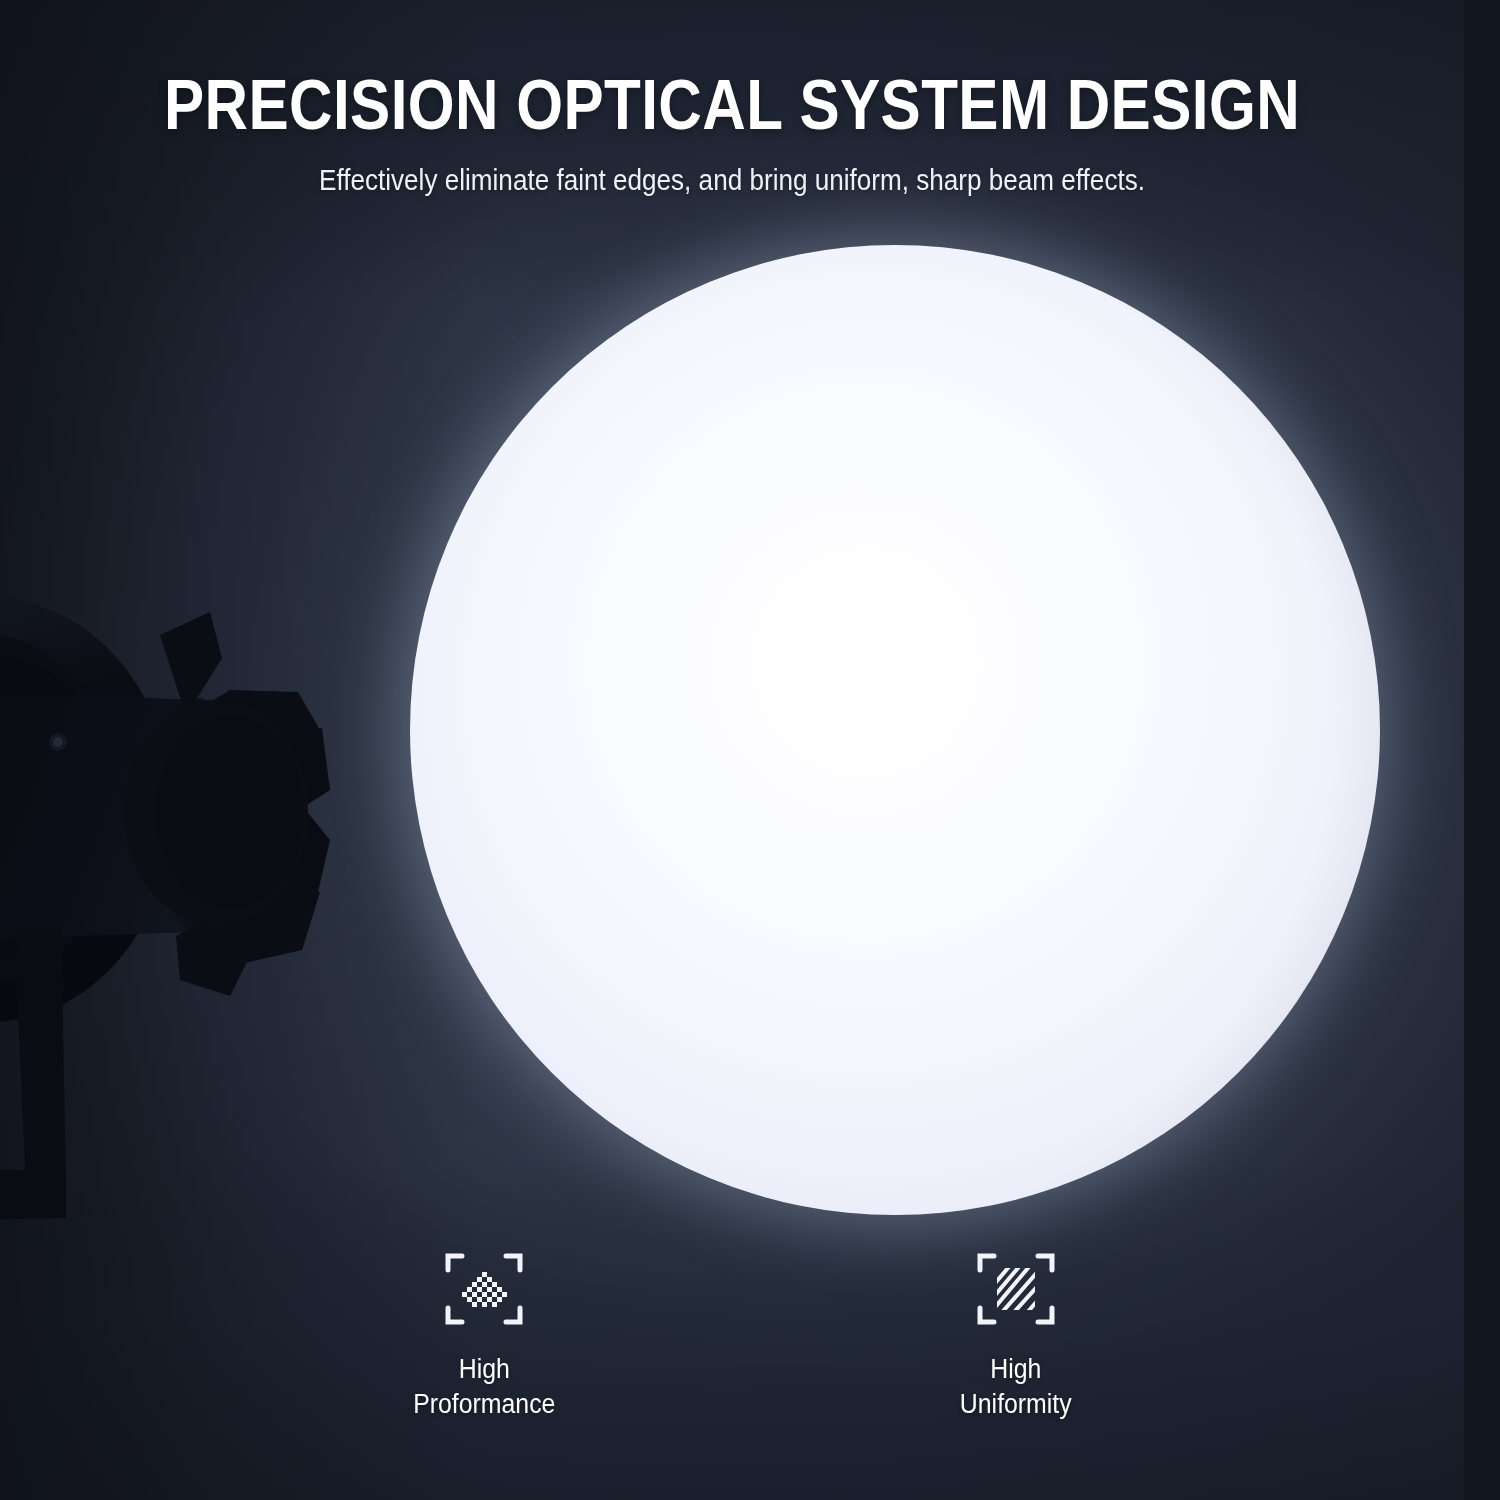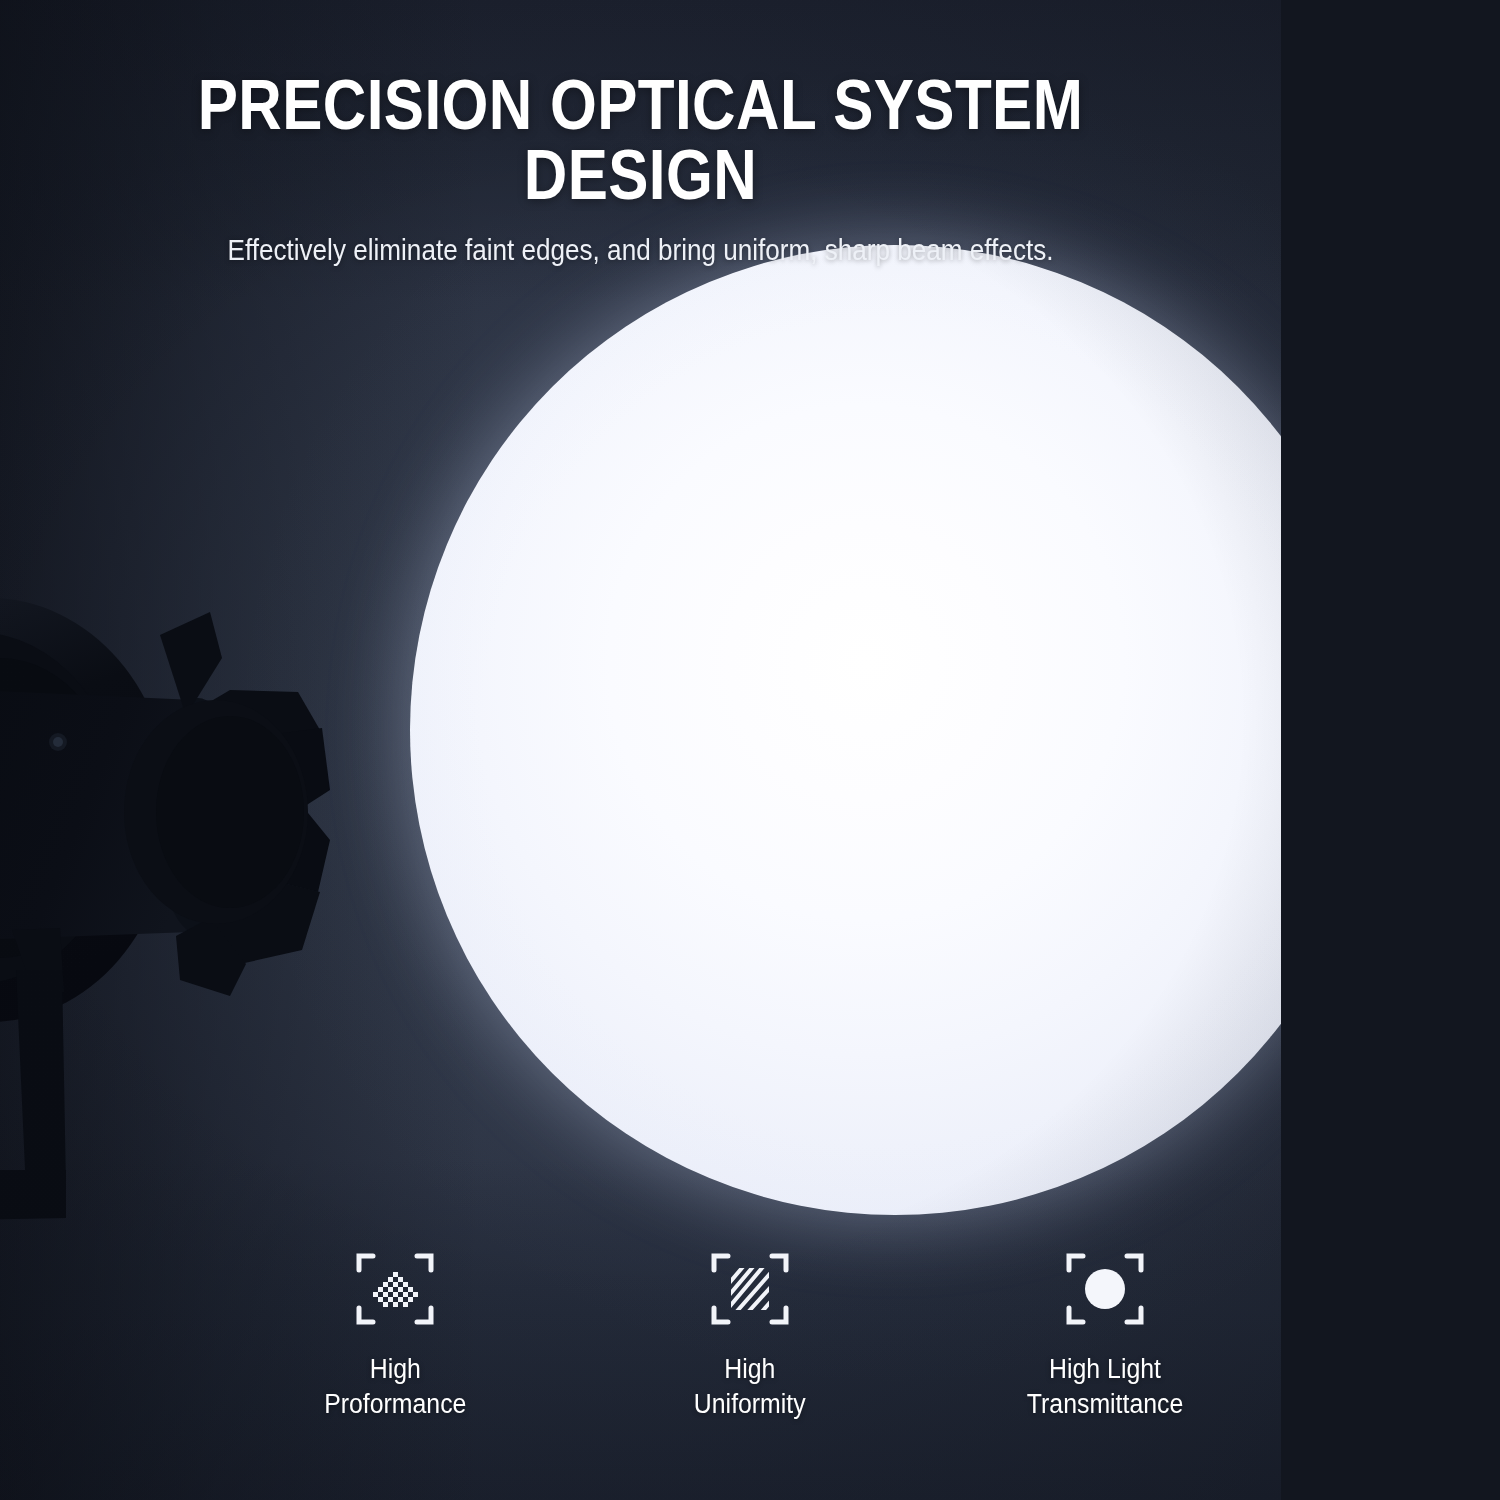--- a/index.html
+++ b/index.html
@@ -2,21 +2,21 @@
 <html><head>
 <meta charset="utf-8">
 <style>
   html, body {
     margin: 0;
     padding: 0;
     background: #12161f;
   }
   .stage {
     position: relative;
-    width: 1281px;
+    width: 1464px;
     height: 1500px;
     overflow: hidden;
     font-family: "Liberation Sans", sans-serif;
     background: #232938;
   }
 
   
   .bg-base {
     position: absolute;
     inset: 0;
@@ -308,31 +308,16 @@
             <line x1="32" y1="72" x2="68" y2="32"></line>
             <line x1="44" y1="74" x2="70" y2="44"></line>
             <line x1="54" y1="76" x2="72" y2="56"></line>
           </g>
         </svg>
       </div>
       <div class="feature-label">High
 Uniformity</div>
     </div>
 
-    <div class="feature">
-      <div class="icon-frame">
-        <svg viewBox="0 0 82 82" xmlns="http://www.w3.org/2000/svg" aria-hidden="true">
-          <g fill="none" stroke="#f2f4f9" stroke-width="5" stroke-linecap="round">
-            <path d="M 5 22 L 5 8 L 19 8"></path>
-            <path d="M 63 8 L 77 8 L 77 22"></path>
-            <path d="M 77 60 L 77 74 L 63 74"></path>
-            <path d="M 19 74 L 5 74 L 5 60"></path>
-          </g>
-          <circle cx="41" cy="41" r="20" fill="#f4f6fb"></circle>
-        </svg>
-      </div>
-      <div class="feature-label">High Light
-Transmittance</div>
-    </div>
 
 
   </div>
 </div>
 
 </body></html>

